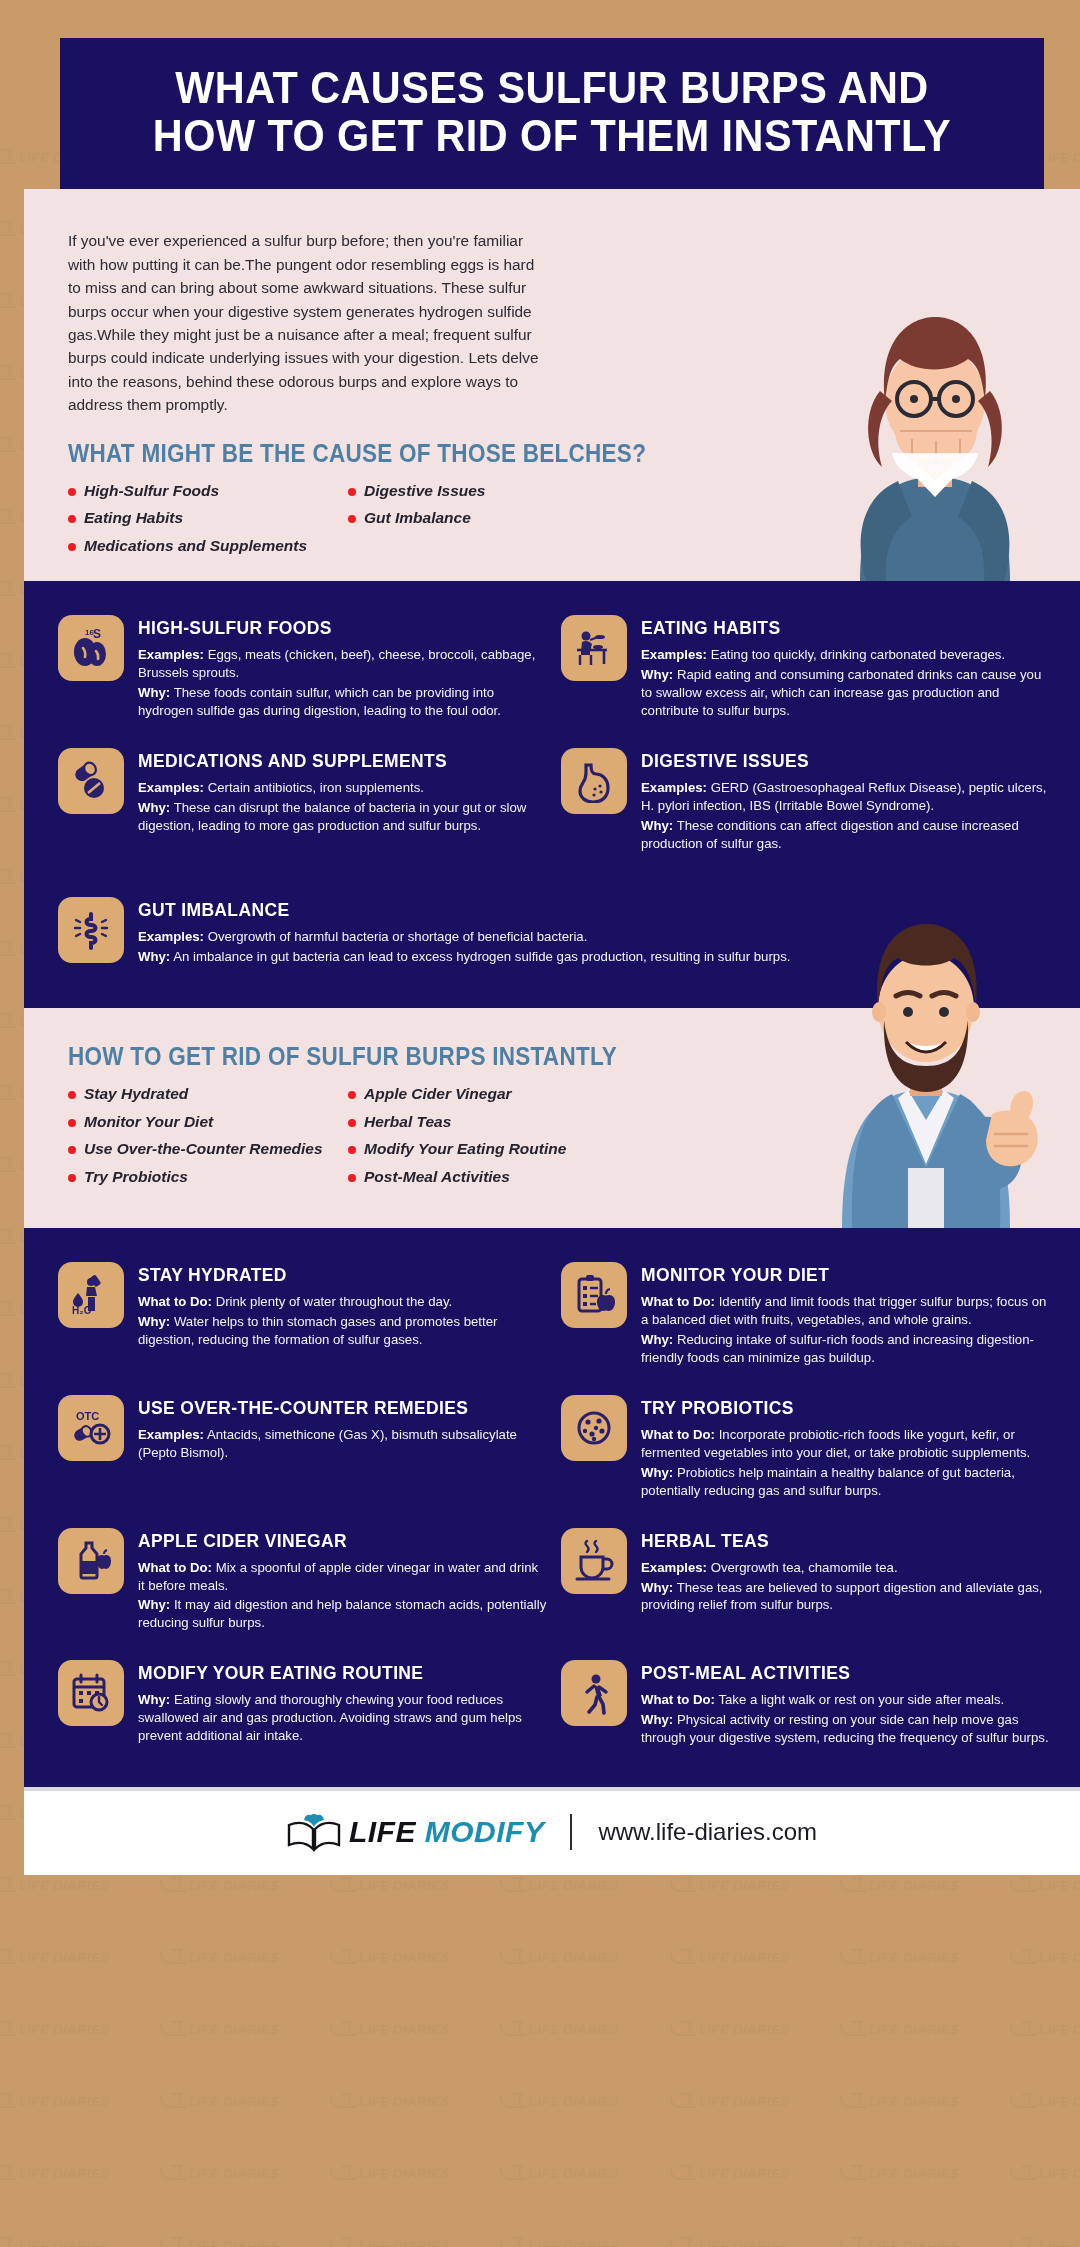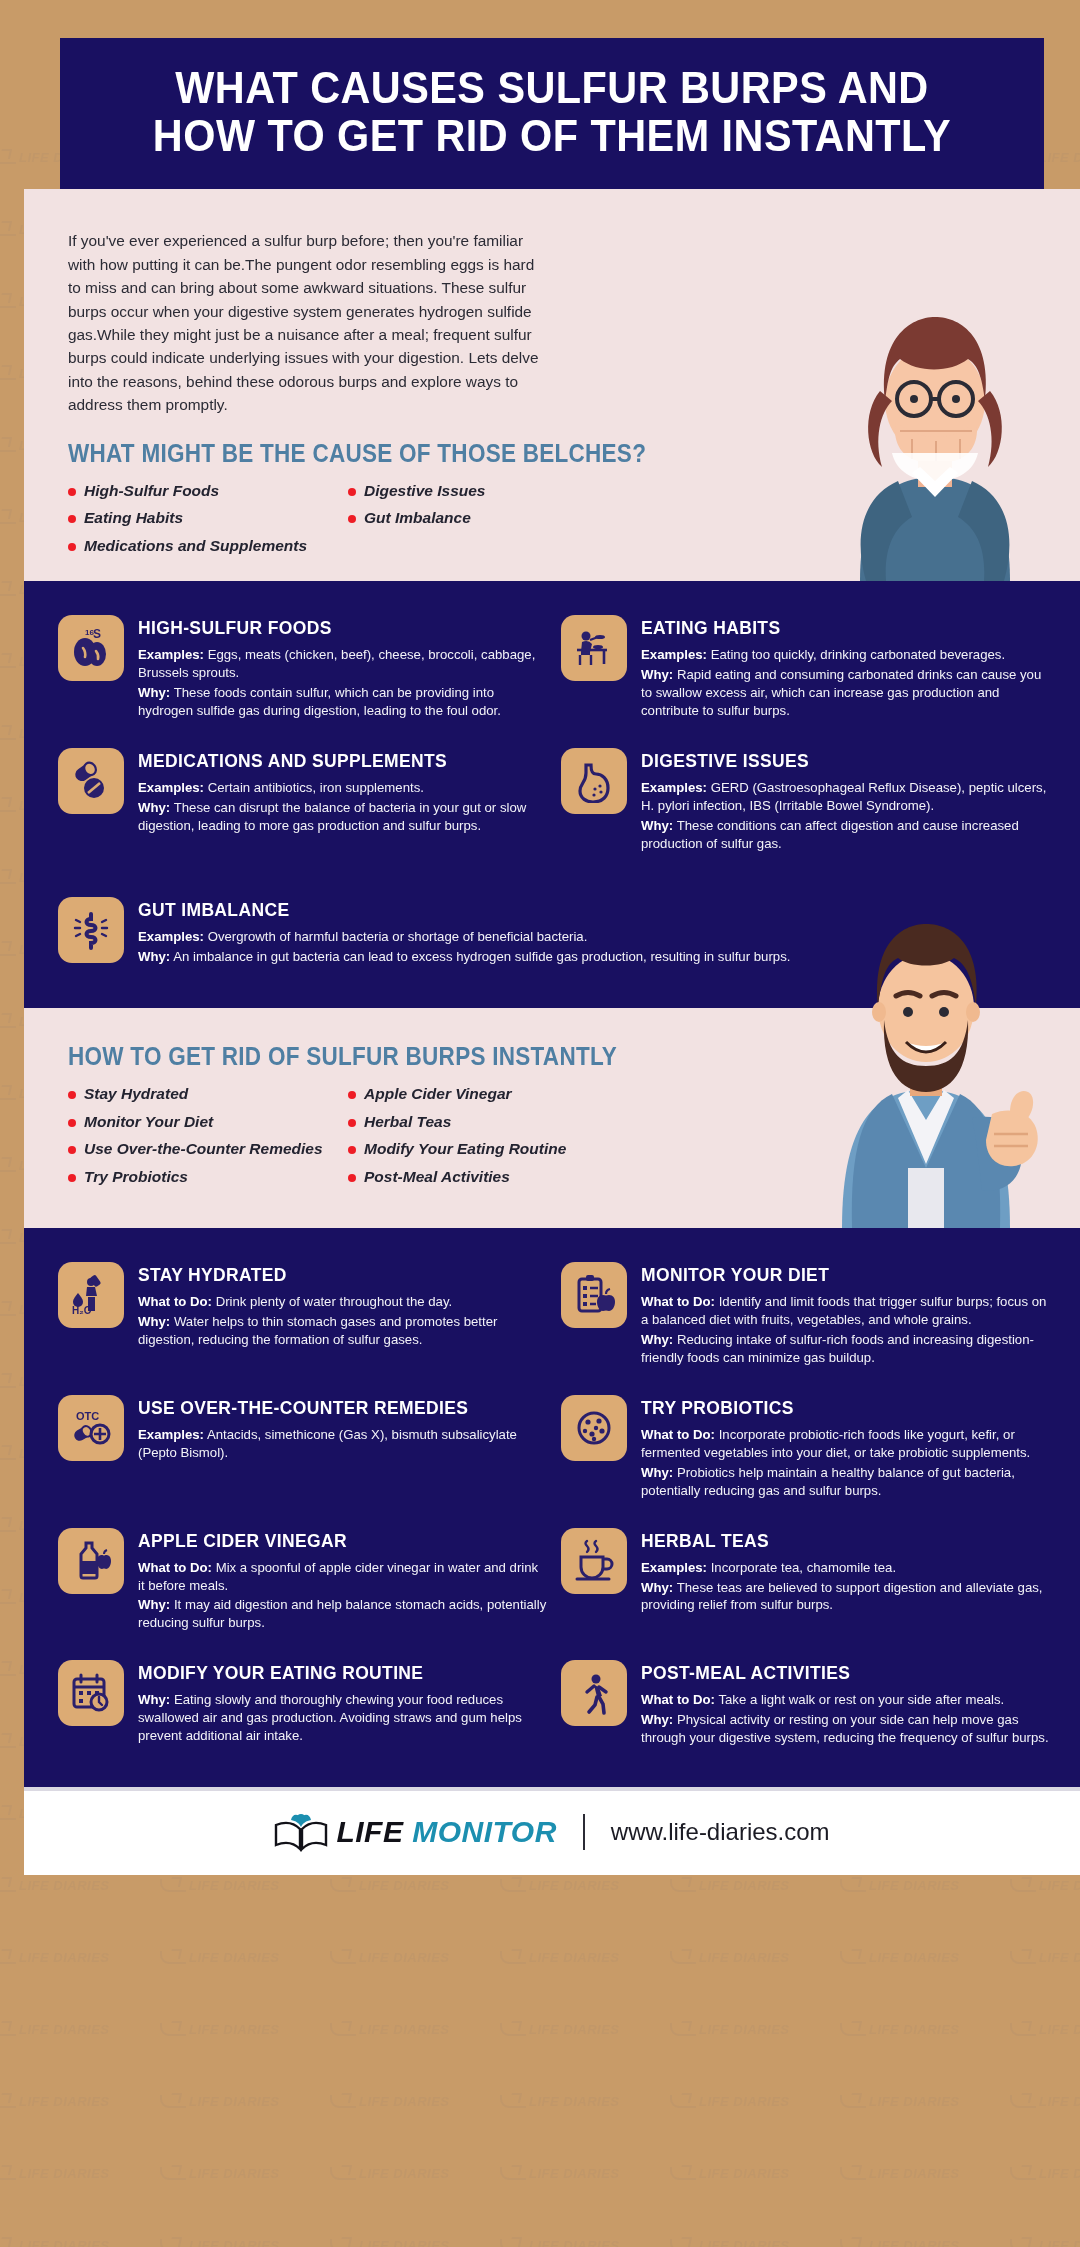--- a/index.html
+++ b/index.html
@@ -768,21 +768,21 @@
             <svg width="44" height="44" viewBox="0 0 44 44">
               <path d="M9 18 h22 v10 a11 11 0 0 1 -22 0z" fill="none" stroke="#2a1f6b" stroke-width="3"></path>
               <path d="M31 20 h4 a5 5 0 0 1 0 10 h-4" fill="none" stroke="#2a1f6b" stroke-width="3"></path>
               <path d="M5 40 h32" stroke="#2a1f6b" stroke-width="3" stroke-linecap="round"></path>
               <path d="M15 13 q3 -3 0 -6 q-3 -3 0 -5" stroke="#2a1f6b" stroke-width="2.4" fill="none" stroke-linecap="round"></path>
               <path d="M24 13 q3 -3 0 -6 q-3 -3 0 -5" stroke="#2a1f6b" stroke-width="2.4" fill="none" stroke-linecap="round"></path>
             </svg>
           </div>
           <div class="card-body">
             <div class="card-title">HERBAL TEAS</div>
-            <div class="card-line"><b>Examples:</b><span> Incorporate tea, chamomile tea.</span></div>
+            <div class="card-line"><b>Examples:</b><span> Overgrowth tea, chamomile tea.</span></div>
             <div class="card-line"><b>Why:</b><span> These teas are believed to support digestion and alleviate gas, providing relief from sulfur burps.</span></div>
           </div>
         </div>
         <div class="card">
           <div class="ico">
             <svg width="44" height="44" viewBox="0 0 44 44">
               <rect x="5" y="8" width="30" height="28" rx="3" fill="none" stroke="#2a1f6b" stroke-width="3"></rect>
               <path d="M5 16 h30" stroke="#2a1f6b" stroke-width="3"></path>
               <path d="M12 4 v7 M28 4 v7" stroke="#2a1f6b" stroke-width="3" stroke-linecap="round"></path>
               <rect x="10" y="20" width="4" height="4" fill="#2a1f6b"></rect>
@@ -821,19 +821,19 @@
   <div class="footer-rule"></div>
   <div class="footer">
     <div class="logo-wrap">
       <svg width="54" height="42" viewBox="0 0 54 42">
         <path d="M2 14 C12 10 20 12 26 18 L26 38 C20 32 12 30 2 34 Z" fill="#fff" stroke="#111118" stroke-width="2.4"></path>
         <path d="M52 14 C42 10 34 12 28 18 L28 38 C34 32 42 30 52 34 Z" fill="#fff" stroke="#111118" stroke-width="2.4"></path>
         <path d="M27 6 C22 2 18 4 17 9 C22 10 25 12 27 16 Z" fill="#1c8fb0"></path>
         <path d="M27 6 C32 2 36 4 37 9 C32 10 29 12 27 16 Z" fill="#1c8fb0"></path>
         <circle cx="27" cy="7" r="4" fill="#1c8fb0"></circle>
       </svg>
-      <span class="logo-text"><span>LIFE</span><span class="accent"> MONITOR</span></span>
+      <span class="logo-text"><span>LIFE</span><span class="accent"> MODIFY</span></span>
     </div>
     <div class="divider"></div>
     <div class="site">www.life-diaries.com</div>
   </div>
 
 </div>
 
 </body></html>

